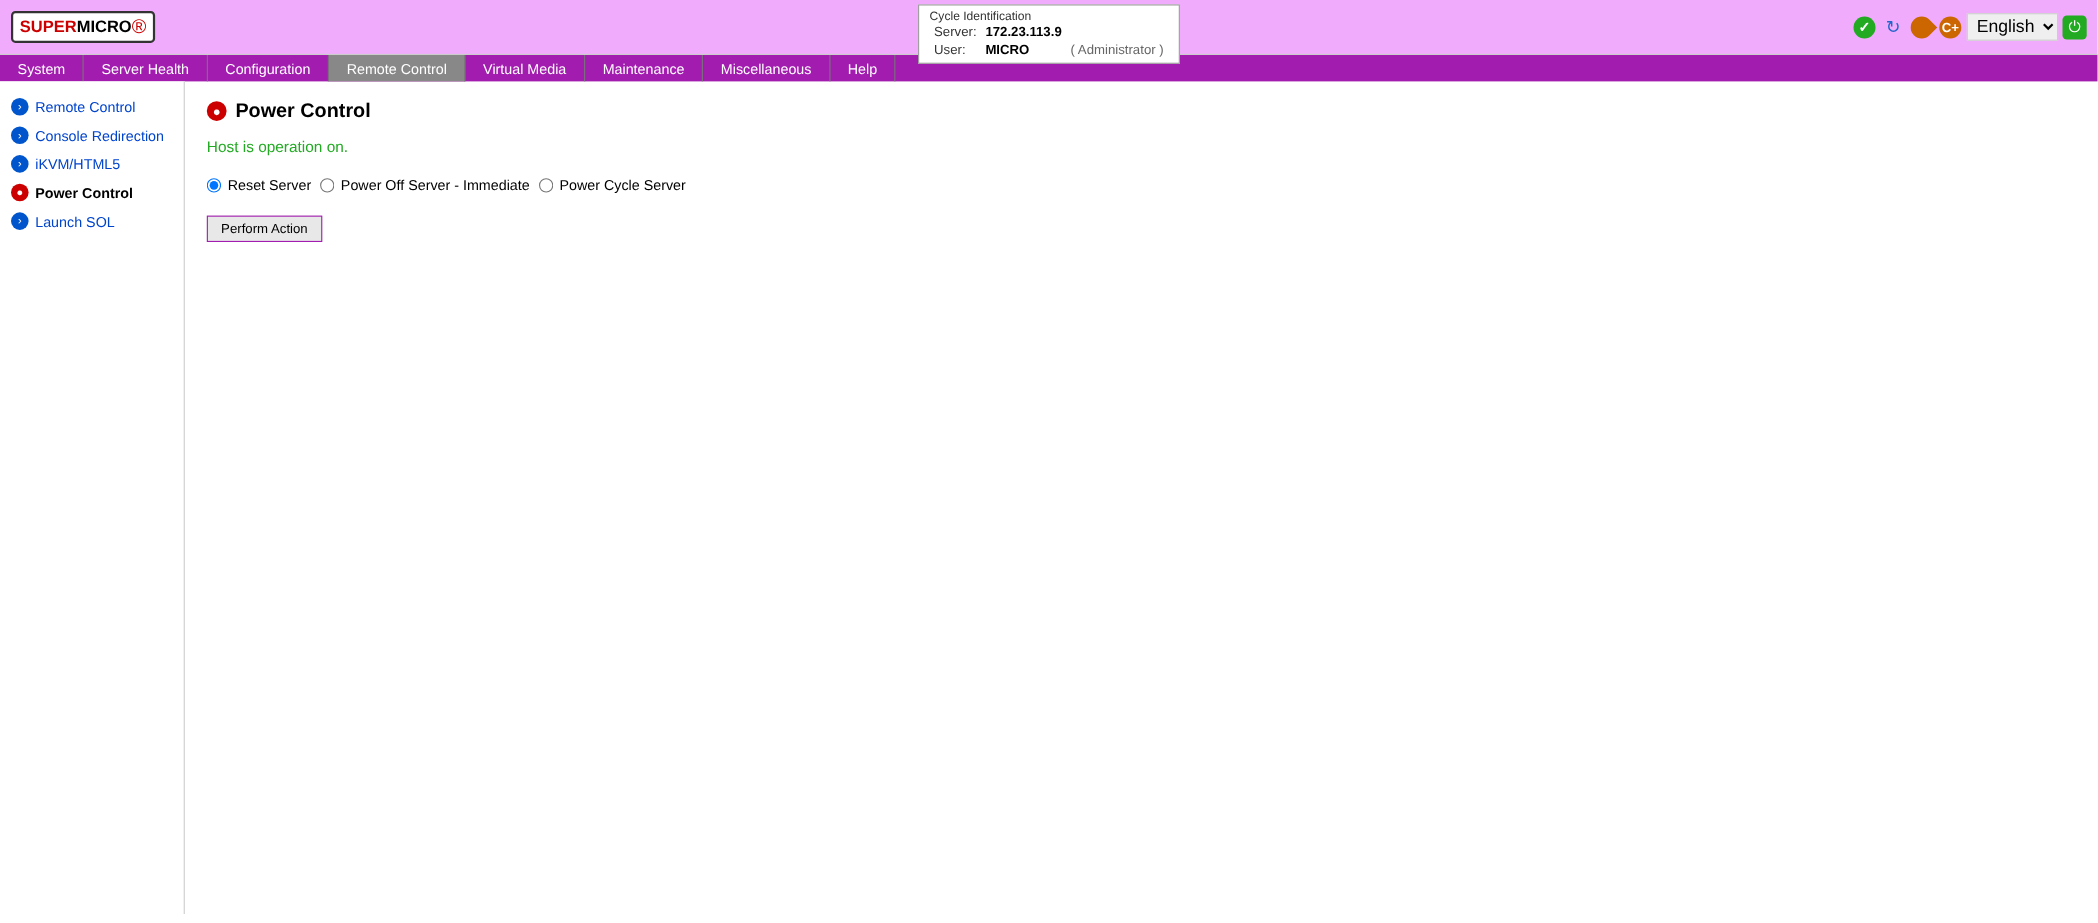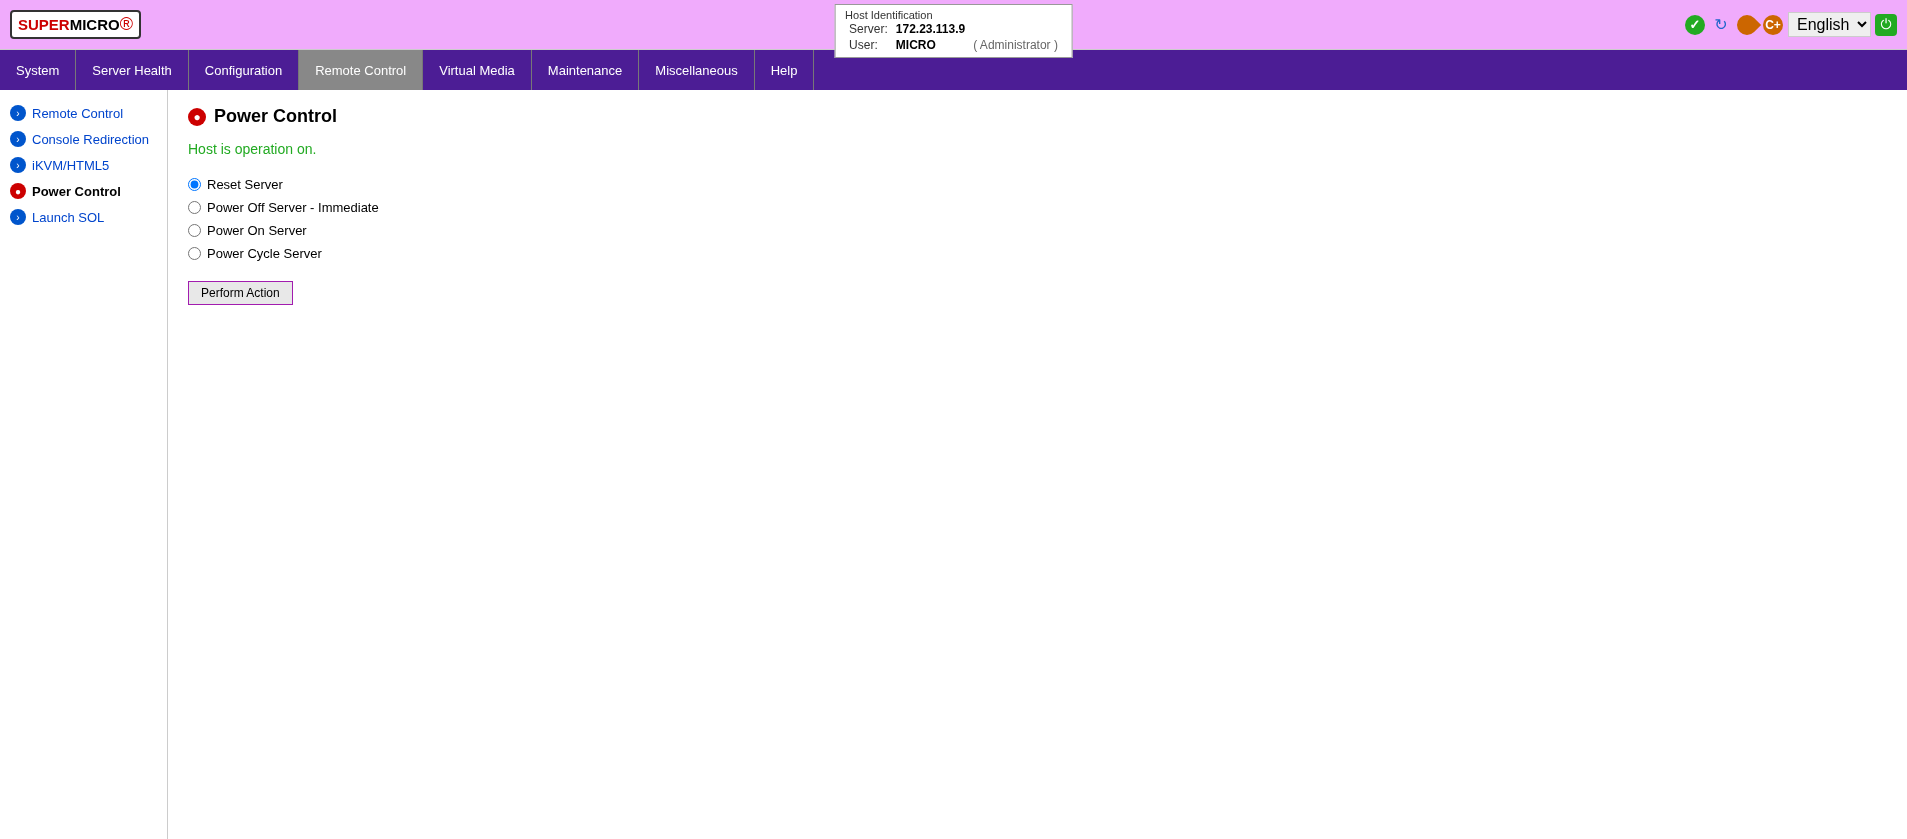--- a/index.html
+++ b/index.html
@@ -99,23 +99,23 @@
       width: 22px; height: 22px;
       border-radius: 4px;
       background: #22aa22;
       color: #fff;
       display: flex; align-items: center; justify-content: center;
       font-size: 14px;
     }
 
     
     #navbar {
-      background: #4c1d95;
-      display: flex;
-      height: 40px;
+      background: #a21caf;
+      display: flex;
+      height: 24px;
     }
     .nav-item {
       padding: 0 16px;
       color: #fff;
       font-size: 13px;
       display: flex;
       align-items: center;
       cursor: pointer;
       white-space: nowrap;
       border-right: 1px solid #777;
@@ -203,21 +203,21 @@
 
     .host-status {
       color: #22aa22;
       font-size: 14px;
       font-weight: normal;
       margin-bottom: 20px;
     }
 
     .radio-group {
       display: flex;
-      flex-direction: column;
+      flex-direction: row;
       gap: 8px;
       margin-bottom: 20px;
     }
     .radio-option {
       display: flex;
       align-items: center;
       gap: 6px;
       font-size: 13px;
       color: #000;
       cursor: pointer;
@@ -241,21 +241,21 @@
 <div id="header">
   <div id="logo-area">
     <div class="logo-box">
       <span class="logo-text-super">SUPER</span>
         <span class="logo-text-micro">MICRO</span>
         <span class="logo-dot">®</span>
     </div>
   </div>
 
   <div id="host-identification">
-    <div class="host-title">Host Identification</div>
+    <div class="host-title">Cycle Identification</div>
     <table>
       <tbody>
           <tr>
         <td class="label-cell">Server:</td>
         <td class="value-cell">172.23.113.9</td>
       </tr>
       <tr>
         <td class="label-cell">User:</td>
         <td class="value-cell">MICRO</td>
         <td class="role-cell">( Administrator )</td>
@@ -335,24 +335,20 @@
     <div class="radio-group">
       <label class="radio-option">
         <input type="radio" name="power-action" value="reset" checked="" style="">
         <span>Reset Server</span>
       </label>
       <label class="radio-option">
         <input type="radio" name="power-action" value="power-off-immediate" style="">
         <span>Power Off Server - Immediate</span>
       </label>
       <label class="radio-option">
-        <input type="radio" name="power-action" value="power-on" style="">
-        <span>Power On Server</span>
-      </label>
-      <label class="radio-option">
         <input type="radio" name="power-action" value="power-cycle" style="">
         <span>Power Cycle Server</span>
       </label>
     </div>
 
     <button class="perform-action-btn">Perform Action</button>
 
   </div>
 </div>
 

